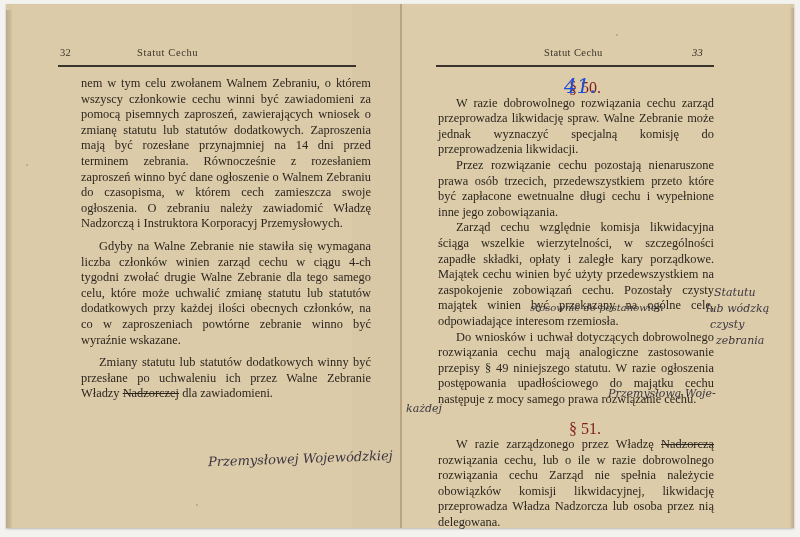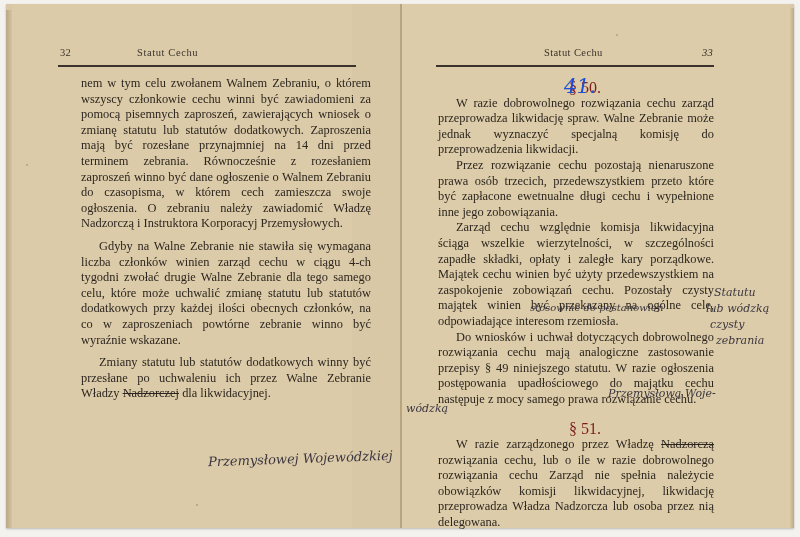--- a/index.html
+++ b/index.html
@@ -71,31 +71,31 @@
   <div class="page-edge-left"></div>
 
   <div class="page left">
     <div class="running-head" style="left:48px;">32</div>
     <div class="running-head" style="left:125px;letter-spacing:0.6px;">Statut Cechu</div>
     <div class="rule" style="left:46px; width:298px;"></div>
 
     <div class="text-block" style="left:55px; top:72px; width:290px;margin-left:14px;">
       <p class="noindent">nem w tym celu zwołanem Walnem Zebraniu, o którem wszyscy członkowie cechu winni być zawiadomieni za pomocą pisemnych zaproszeń, zawierających wniosek o zmianę statutu lub statutów dodatkowych. Zaproszenia mają być rozesłane przynajmniej na 14 dni przed terminem zebrania. Równocześnie z rozesłaniem zaproszeń winno być dane ogłoszenie o Walnem Zebraniu do czasopisma, w którem cech zamieszcza swoje ogłoszenia. O zebraniu należy zawiadomić Władzę Nadzorczą i Instruktora Korporacyj Przemysłowych.</p>
       <p class="gap" style="margin-top:7px;">Gdyby na Walne Zebranie nie stawiła się wymagana liczba członków winien zarząd cechu w ciągu 4-ch tygodni zwołać drugie Walne Zebranie dla tego samego celu, które może uchwalić zmianę statutu lub statutów dodatkowych przy każdej ilości obecnych członków, na co w zaproszeniach powtórne zebranie winno być wyraźnie wskazane.</p>
-      <p class="gap" style="margin-top:7px;"><span>Zmiany statutu lub statutów dodatkowych winny być przesłane po uchwaleniu ich przez Walne Zebranie Władzy </span><span class="strike">Nadzorczej</span><span> dla likwidacyjnej.</span></p>
+      <p class="gap" style="margin-top:7px;"><span>Zmiany statutu lub statutów dodatkowych winny być przesłane po uchwaleniu ich przez Walne Zebranie Władzy </span><span class="strike">Nadzorczej</span><span> dla zawiadomieni.</span></p>
     </div>
 
     <div class="hand" style="left:196px; top:447px; font-size:13px; transform:rotate(-2deg);">Przemysłowej Wojewódzkiej</div>
   </div>
 
   <div class="gutter"></div>
 
   <div class="page right">
     <div class="running-head" style="left:142px;letter-spacing:0.4px;">Statut Cechu</div>
-    <div class="running-head" style="left:300px;font-style:italic;">33</div>
+    <div class="running-head" style="left:290px;font-style:italic;">33</div>
     <div class="rule" style="left:34px; width:278px;"></div>
 
     <div class="text-block" style="left:36px; top:76px; width:276px;">
       <p class="section-head" style="position:relative;"><span>§ 50.</span></p>
       <p>W razie dobrowolnego rozwiązania cechu zarząd przeprowadza likwidację spraw. Walne Zebranie może jednak wyznaczyć specjalną komisję do przeprowadzenia likwidacji.</p>
       <p>Przez rozwiązanie cechu pozostają nienaruszone prawa osób trzecich, przedewszystkiem przeto które być zapłacone ewetnualne długi cechu i wypełnione inne jego zobowiązania.</p>
       <p>Zarząd cechu względnie komisja likwidacyjna ściąga wszelkie wierzytelności, w szczególności zapadłe składki, opłaty i zaległe kary porządkowe. Majątek cechu winien być użyty przedewszystkiem na zaspokojenie zobowiązań cechu. Pozostały czysty majątek winien być przekazany na ogólne cele, odpowiadające interesom rzemiosła.</p>
       <p>Do wniosków i uchwał dotyczących dobrowolnego rozwiązania cechu mają analogiczne zastosowanie przepisy § 49 niniejszego statutu. W razie ogłoszenia postępowania upadłościowego do majątku cechu następuje z mocy samego prawa rozwiązanie cechu.</p>
 
       <p class="section-head" style="margin-top:14px;">§ 51.</p>
@@ -105,21 +105,21 @@
     <div class="hand red" style="left:162px; top:70px;">41.</div>
 
     <div class="hand" style="left:128px; top:298px; font-size:10px;">stosownie do postanowień</div>
 
     <div class="hand" style="left:312px; top:282px; font-size:11px;">Statutu</div>
     <div class="hand" style="left:304px; top:298px; font-size:11px;">lub wódzką</div>
     <div class="hand" style="left:308px; top:314px; font-size:11px;">czysty</div>
     <div class="hand" style="left:314px; top:330px; font-size:11px;">zebrania</div>
 
     <div class="hand" style="left:206px; top:383px; font-size:11px;">Przemysłową Woje-</div>
-    <div class="hand" style="left:4px; top:398px; font-size:11px;">wódzką</div>
+    <div class="hand" style="left:4px; top:398px; font-size:11px;">każdej</div>
   </div>
 
   <div class="page-edge-right"></div>
 
   <div class="dust" style="left:20px; top:160px;"></div>
   <div class="dust" style="left:610px; top:30px;"></div>
   <div class="dust" style="left:190px; top:500px;"></div>
 </div>
 
 </body></html>

